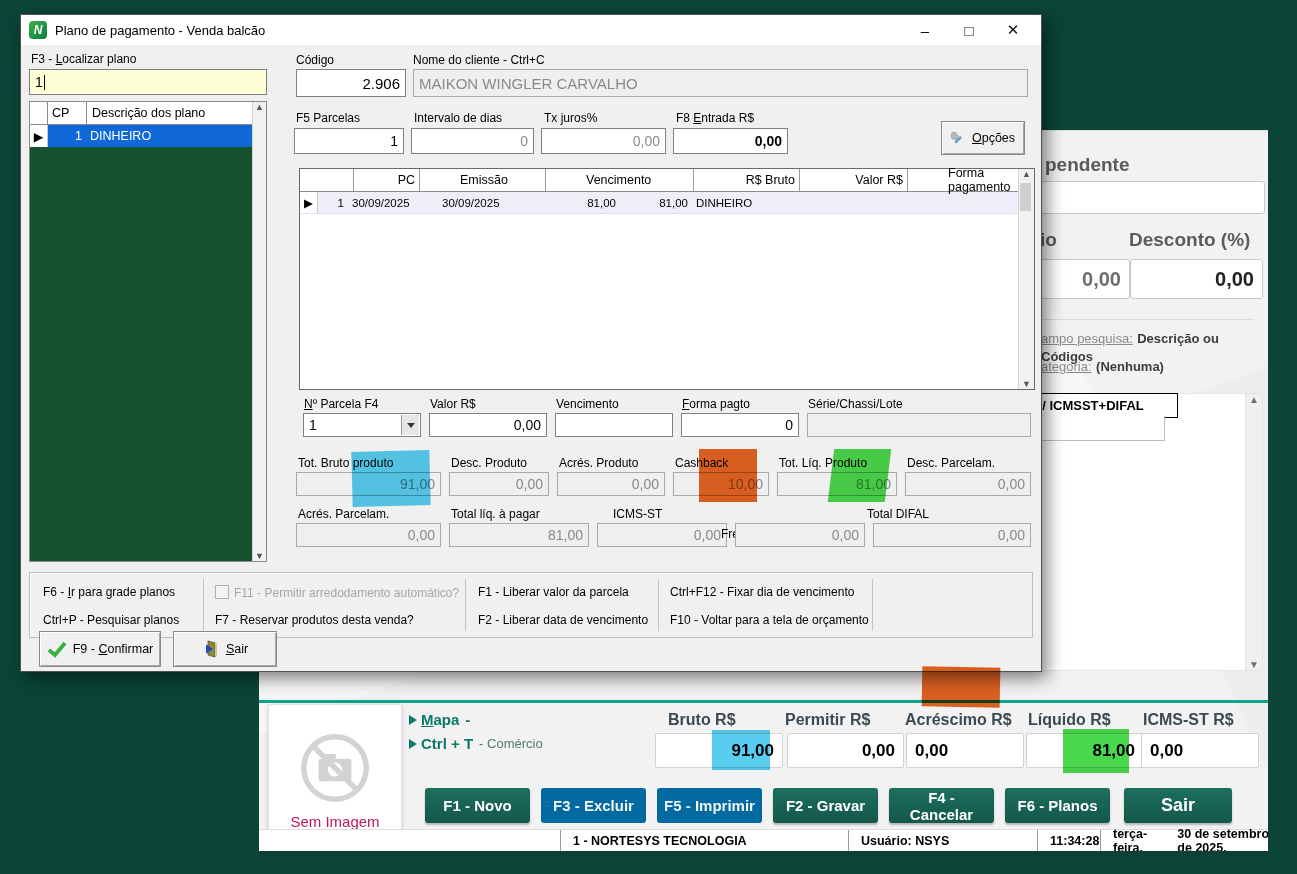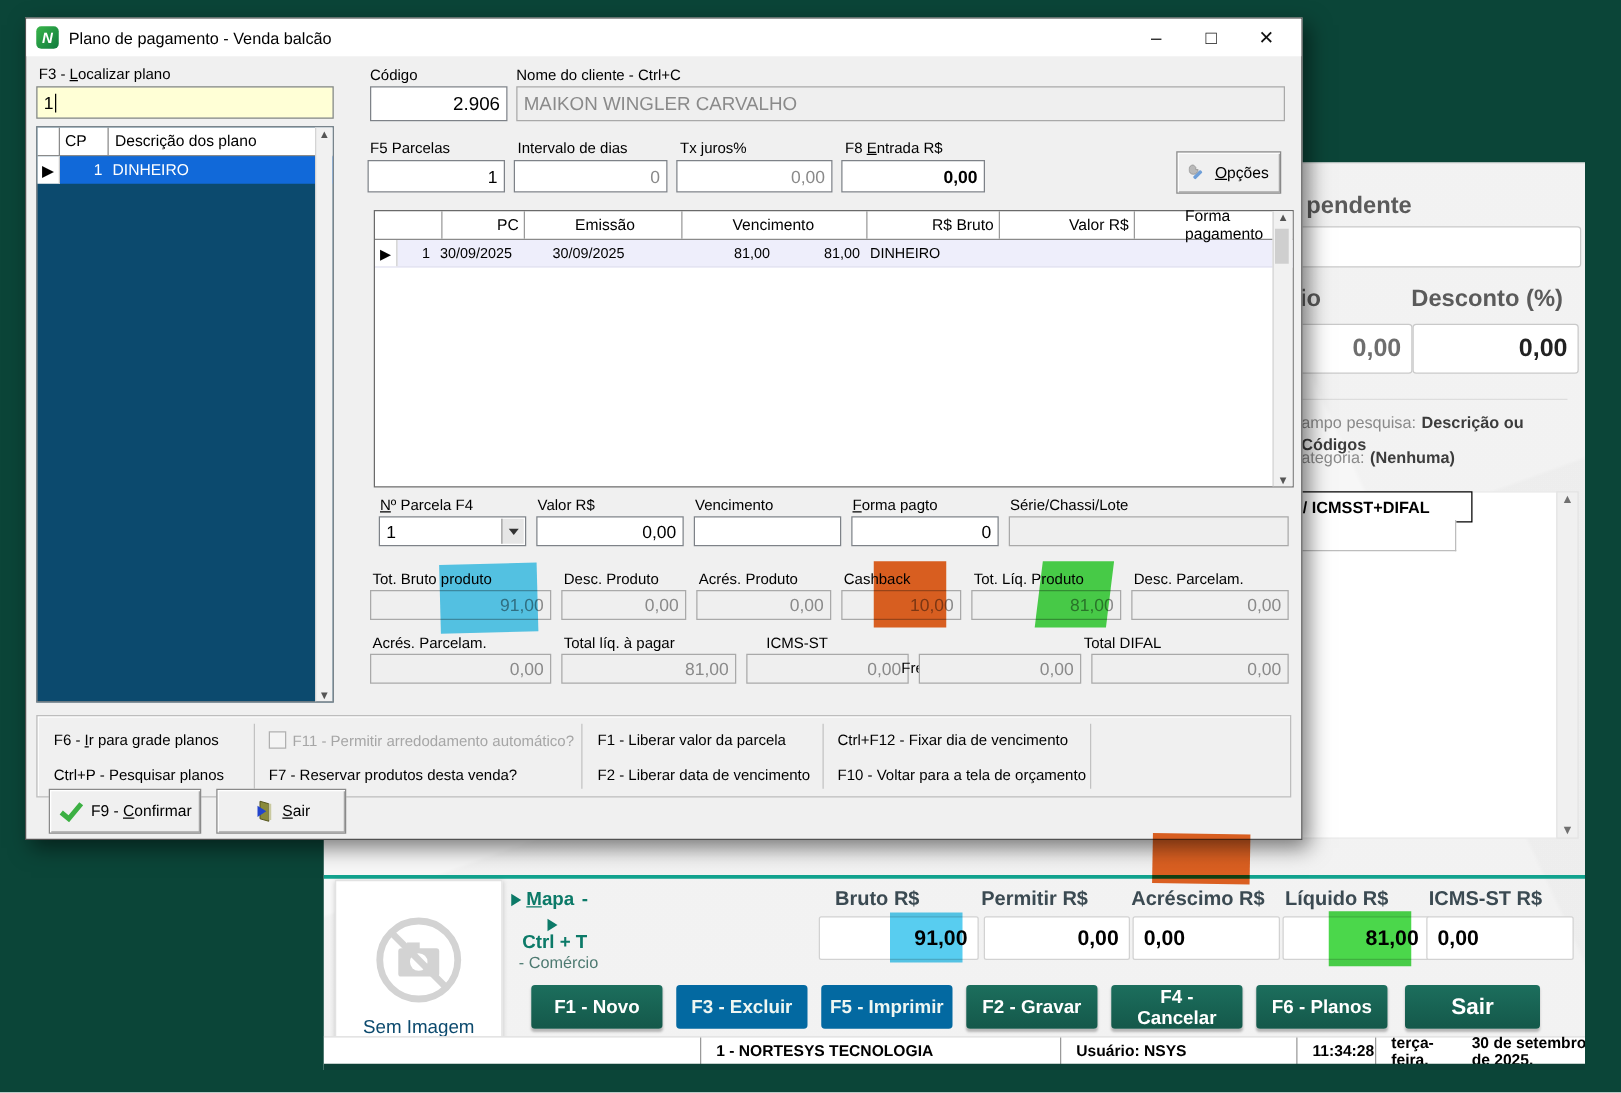--- a/index.html
+++ b/index.html
@@ -12,37 +12,37 @@
                background:#f7f7f7;border-top:1px solid #e0e0e0;z-index:1;overflow:hidden;}
   .main-window::before{content:"";position:absolute;inset:0;
      background:
        linear-gradient(115deg, rgba(0,0,0,0.025) 18%, transparent 18.3%),
        linear-gradient(245deg, rgba(0,0,0,0.02) 22%, transparent 22.3%),
        linear-gradient(160deg, transparent 55%, rgba(0,0,0,0.02) 55.3%);
   }
   .mw-lbl-big{font-size:19px;font-weight:bold;color:#5b5b5b;}
   .mw-field{position:absolute;background:#fff;border:1px solid #c9c9c9;border-radius:3px;
             font-size:20px;font-weight:bold;display:flex;align-items:center;padding:0 8px;}
-  .mw-small-gray{font-size:13px;color:#8a8a8a;}
+  .mw-small-gray{font-size:13px;color:#8a8a8a;text-decoration:underline;}
   .mw-small-bold{font-size:13px;font-weight:bold;color:#3c3c3c;}
   .icmsst-hdr{position:absolute;border:1px solid #000;background:#fff;font-size:13px;font-weight:bold;
               display:flex;align-items:center;padding:0 6px;}
   .icmsst-cell{position:absolute;border:1px solid #bdbdbd;border-top:none;background:#fff;}
   .mw-scrollbar{position:absolute;width:16px;background:#f0f0f0;border:1px solid #e3e3e3;
                 display:flex;flex-direction:column;justify-content:space-between;align-items:center;
                 color:#707070;font-size:10px;}
   .statusline-row{position:absolute;left:0;width:1009px;height:29px;background:#f3f3f3;
                   display:flex;align-items:center;}
   .teal-dot{width:10px;height:10px;border-radius:50%;background:#0f8574;display:inline-block;margin-right:10px;}
   .statusline-txt{font-size:14.5px;font-weight:bold;color:#1a1a1a;}
   .teal-line{position:absolute;left:0;width:1009px;height:3px;background:#12a38e;}
   .noimg-card{position:absolute;background:#fff;border:1px solid #e2e2e2;
               box-shadow:0 1px 4px rgba(0,0,0,0.18);display:flex;flex-direction:column;
               align-items:center;justify-content:center;}
-  .noimg-txt{color:#0c4a6e;font-size:15px;margin-top:6px;text-align:right;}
+  .noimg-txt{color:#be185d;font-size:15px;margin-top:6px;text-align:right;}
   .link-arrow{width:0;height:0;border-left:8px solid #0c7a68;border-top:5px solid transparent;
               border-bottom:5px solid transparent;display:inline-block;margin-right:4px;}
   .maplink{font-size:15px;font-weight:bold;color:#0c7a68;display:flex;align-items:center;}
   .maplink .suffix{font-weight:normal;font-size:13px;color:#4e7a71;margin-left:6px;}
   .tot-lbl{position:absolute;font-size:16px;font-weight:bold;color:#3b4a52;}
   .tot-field{position:absolute;height:33px;background:#fff;border:1px solid #d2d2d2;border-radius:2px;
              font-size:17px;font-weight:bold;color:#000;display:flex;align-items:center;padding:0 8px;}
   .tbtn{position:absolute;height:35px;width:105px;border-radius:3px;border:none;
         background:linear-gradient(#1c6e5d,#14584a);color:#fff;font-family:"Liberation Sans",sans-serif;
         font-size:15px;font-weight:bold;box-shadow:0 2px 2px rgba(0,0,0,0.25);cursor:pointer;}
@@ -71,21 +71,21 @@
          padding:0 5px;font-size:14px;box-sizing:border-box;}
   .field.right{justify-content:flex-end;}
   .field.gray-text{color:#8a8a8a;}
   .field.disabled{background:#efefef;color:#8a8a8a;border-color:#a9a9a9;}
   .field.yellow{background:#ffffd6;}
   .caret{display:inline-block;width:1px;height:15px;background:#000;margin-left:1px;}
   .btn3d{position:absolute;background:#f0f0f0;border:1px solid #8a8a8a;
          box-shadow:inset 1px 1px 0 #ffffff, inset -1px -1px 0 #a7a7a7;
          display:flex;align-items:center;justify-content:center;font-size:12.5px;cursor:pointer;gap:6px;
          font-family:"Liberation Sans",sans-serif;}
-  .plans-list{position:absolute;left:8px;top:86px;width:236px;height:459px;background:#0c4a6e;
+  .plans-list{position:absolute;left:8px;top:86px;width:236px;height:459px;background:#14532d;
               border:1px solid #8a8a8a;}
   .plans-header{display:flex;height:22px;border-bottom:1px solid #8a8a8a;background:#fff;
                 font-size:12.5px;align-items:center;}
   .plans-header .c1{width:17px;border-right:1px solid #8a8a8a;height:100%;}
   .plans-header .c2{width:34px;border-right:1px solid #8a8a8a;height:100%;display:flex;align-items:center;padding-left:4px;}
   .plans-header .c3{flex:1;display:flex;align-items:center;padding-left:5px;}
   .plans-row{display:flex;height:22px;font-size:12.5px;}
   .plans-row .m{width:17px;border-right:1px solid #c9c9c9;display:flex;align-items:center;justify-content:center;background:#fff;}
   .plans-row .sel{flex:1;background:#1169d9;color:#fff;display:flex;align-items:center;}
   .plans-row .cp{width:34px;text-align:right;padding-right:3px;}
@@ -161,21 +161,21 @@
         <line x1="23" y1="23" x2="77" y2="77" stroke="#d3d3d3" stroke-width="7"></line>
       </svg>
       <div class="noimg-txt">Sem Imagem</div>
     </div>
 
     <div class="abs maplink" style="left:150px;top:580px;">
       <span class="link-arrow"></span>
       <span><span class="u">M</span><span>apa</span></span>
       <span style="margin-left:6px;">-</span>
     </div>
-    <div class="abs maplink" style="left:150px;top:604px;flex-direction:column;">
+    <div class="abs maplink" style="left:150px;top:604px;">
       <span class="link-arrow"></span>
       <span>Ctrl + T</span>
       <span class="suffix">- Comércio</span>
     </div>
 
     <div class="tot-lbl" style="left:409px;top:580px;">Bruto R$</div>
     <div class="tot-field" style="left:396px;top:602px;width:110px;justify-content:flex-end;">91,00</div>
     <div class="tot-lbl" style="left:526px;top:580px;">Permitir R$</div>
     <div class="tot-field" style="left:528px;top:602px;width:99px;justify-content:flex-end;">0,00</div>
     <div class="tot-lbl" style="left:646px;top:580px;">Acréscimo R$</div>

